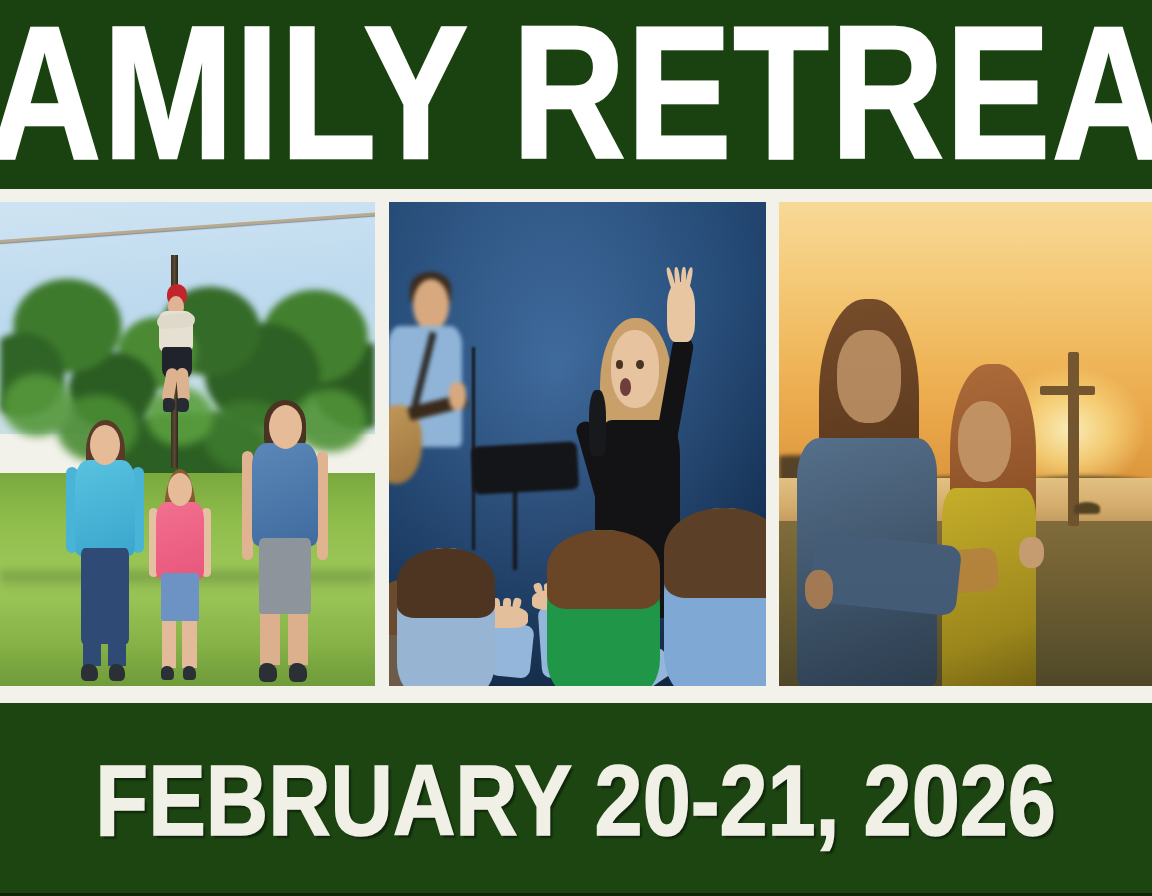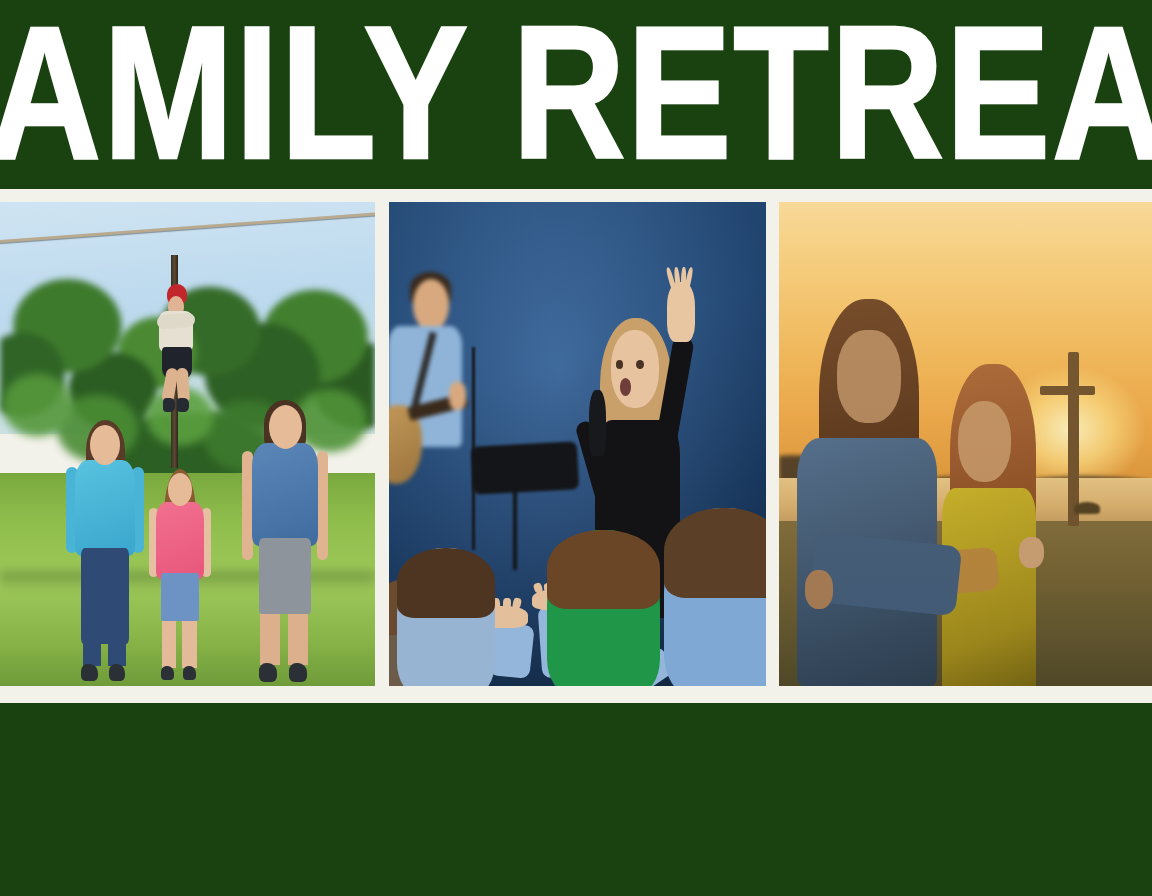--- a/index.html
+++ b/index.html
@@ -444,14 +444,17 @@
           <div class="hand"></div>
         </div>
         <div class="warm"></div>
       </div>
     </div>
 
   </div>
 
   <div class="band band-bottom"></div>
 
+  <div class="date-banner">
+    <div class="date-text">FEBRUARY 20-21, 2026</div>
+  </div>
 
 </div>
 
 </body></html>

